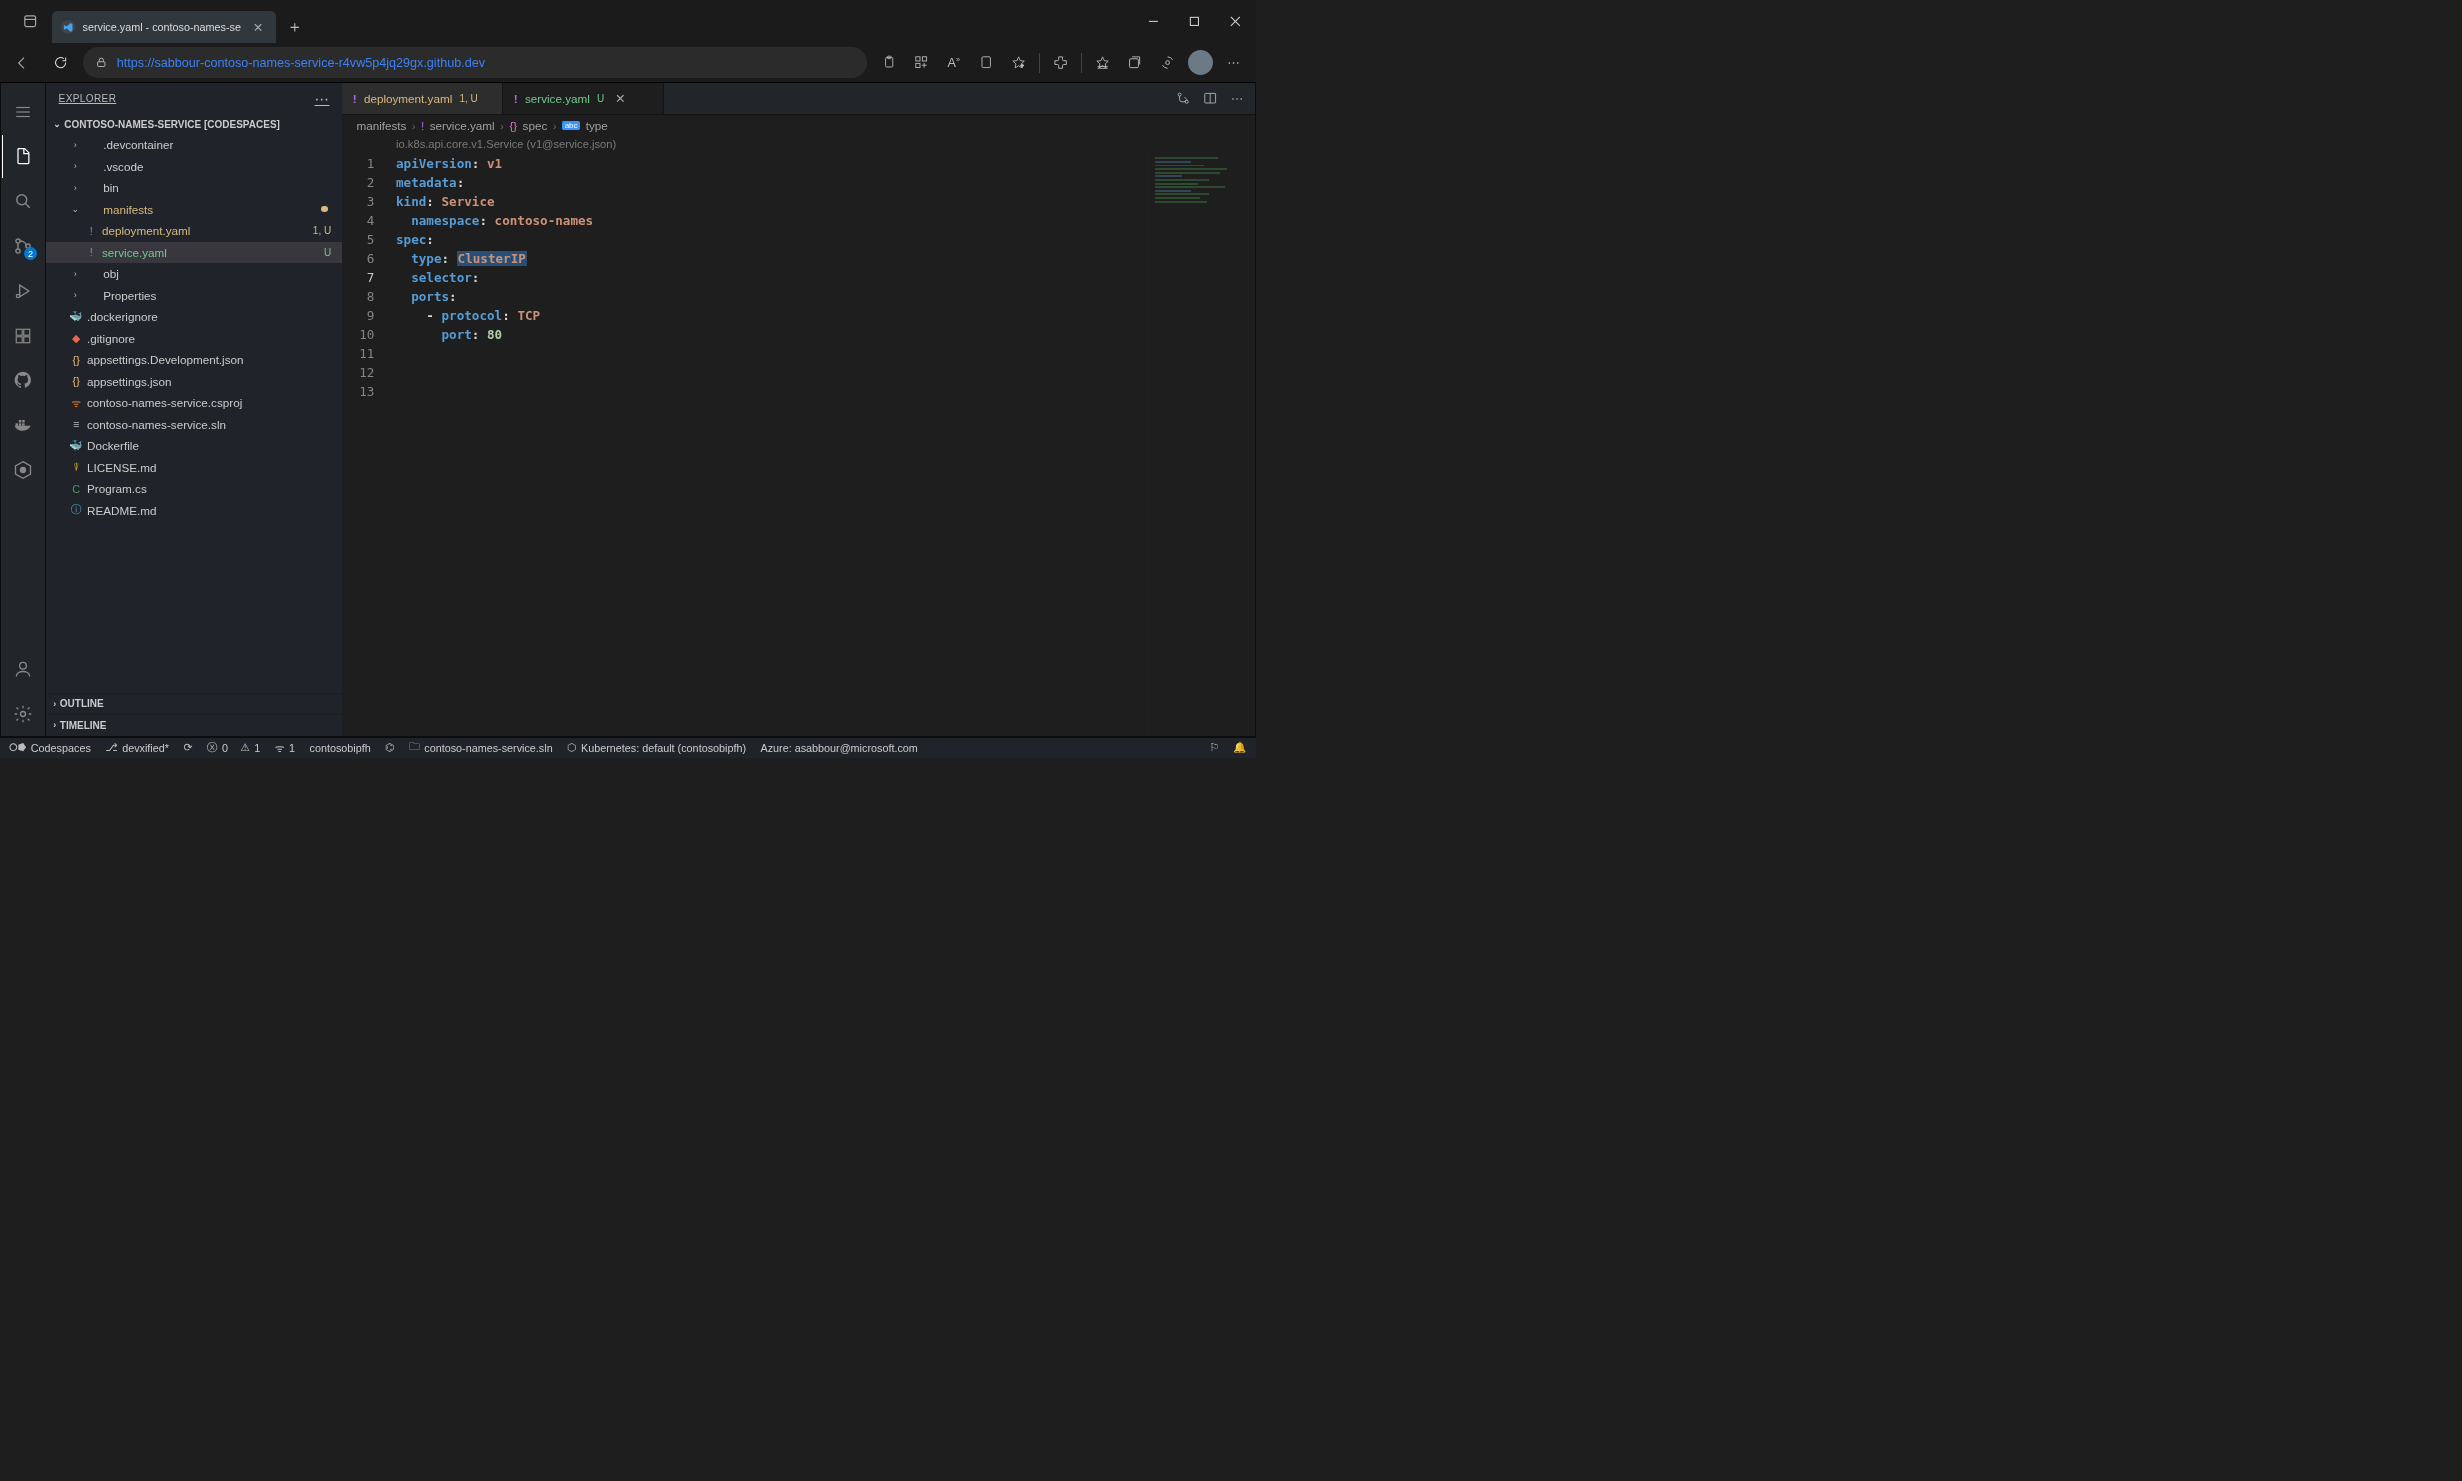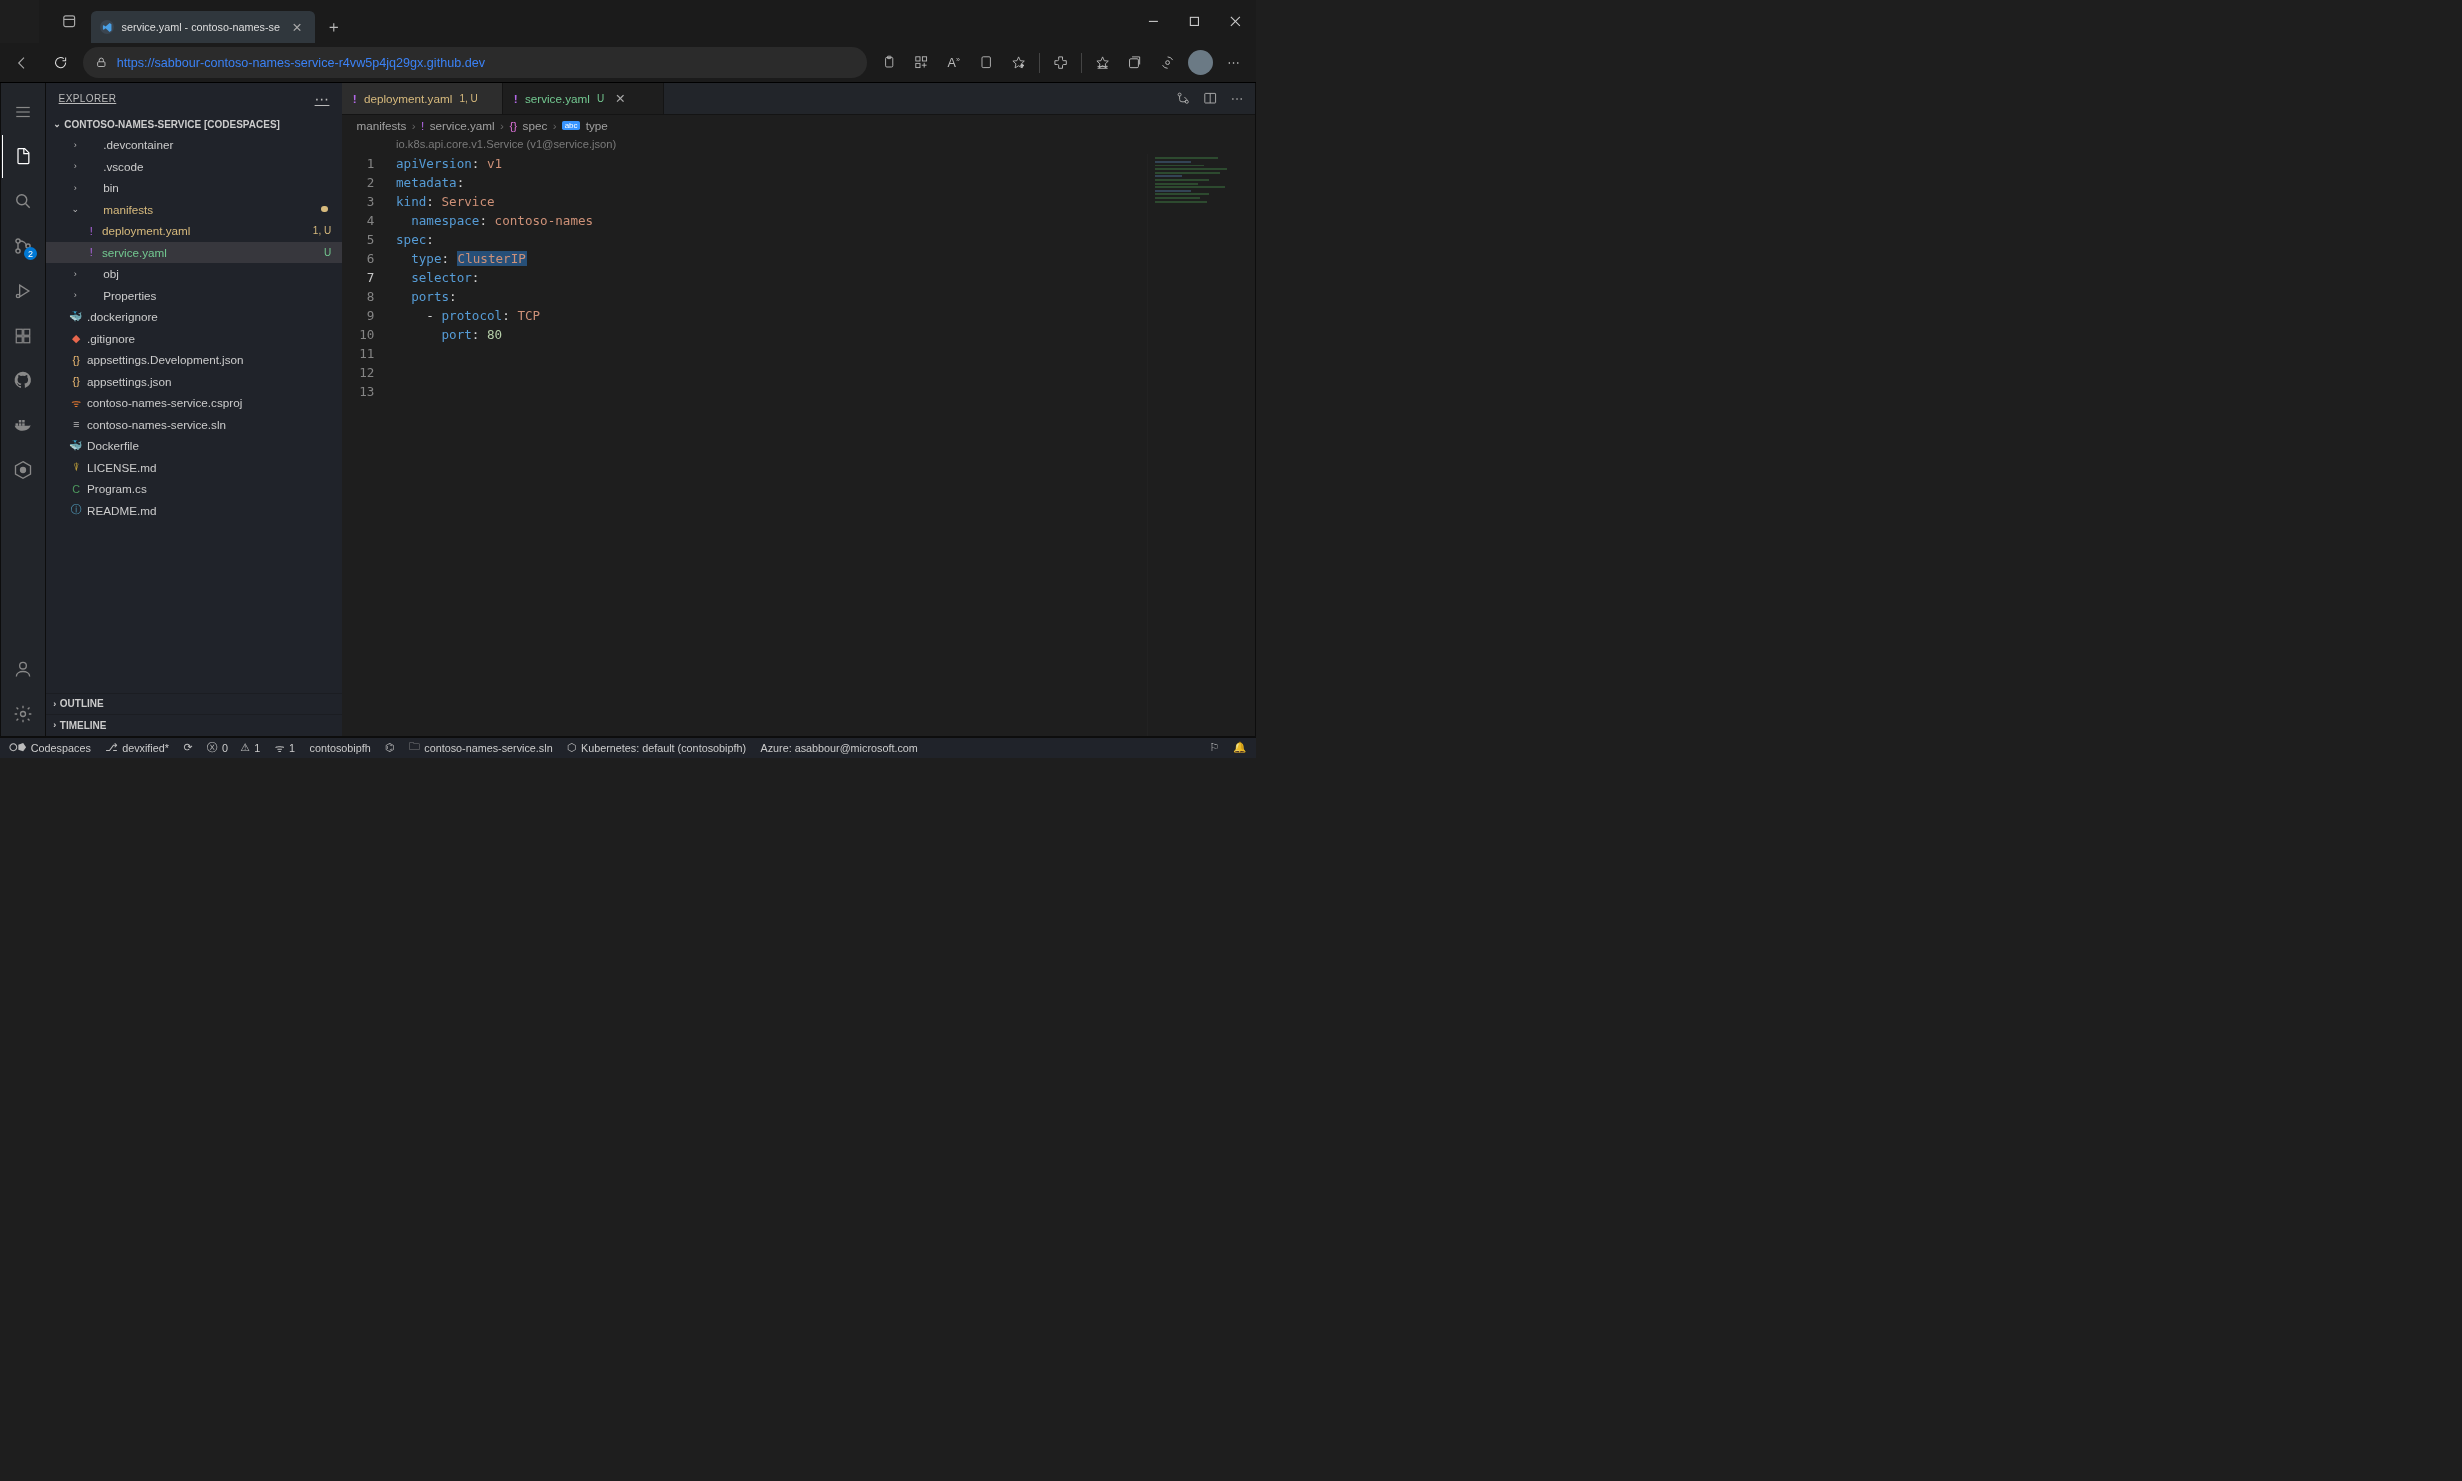--- a/index.html
+++ b/index.html
@@ -13,21 +13,20 @@
   overflow: hidden;
   display: flex;
   flex-direction: column;
 }
 
 .titlebar {
   height: 43px;
   background: #1b1b1b;
   display:flex;
   align-items:flex-end;
-  margin-left:39px;
 }
 .tab-area { display:flex; align-items:flex-end; padding-left:9px; gap:0; height:100%;}
 .side-btn {
   width:34px; height:34px; display:flex; align-items:center; justify-content:center;
   color:#bbb; font-size:12.6px; margin:4.5px 4.5px 4.5px 4.5px;
   border-radius:4.5px;
 }
 .browser-tab {
   background: #30373d;
   height: 32px;
@@ -168,21 +167,21 @@
   flex:1;display:flex;background:#1e1e1e;
   font-family:"Consolas","SF Mono","Menlo",monospace;font-size:12.6px;
   position:relative;
 }
 .gutter {
   width:45px;text-align:right;color:#858585;padding:0 12.6px 0 0;
   user-select:none;line-height:19px;
 }
 .gutter .ln { height:19px;}
 .gutter .ln.current { color:#c6c6c6; }
-.code-lines { flex:1;line-height:19px; position:relative;}
+.code-lines { flex:1;line-height:19px; position:relative;font-weight:bold;}
 .code-lines .line { height:19px; white-space:pre; padding-left:9px;}
 .tok-key { color:#569cd6; }
 .tok-str { color:#ce9178; }
 .tok-num { color:#b5cea8; }
 .tok-punc{ color:#d4d4d4; }
 .tok-dash{ color:#d4d4d4; }
 .sel { background:#264f78; color:#ce9178; padding:0 0.9px;}
 .minimap {
   position:absolute; right:0; top:0; width:108px; height:100%;
   background:#1e1e1e;border-left:0.9px solid #222;

